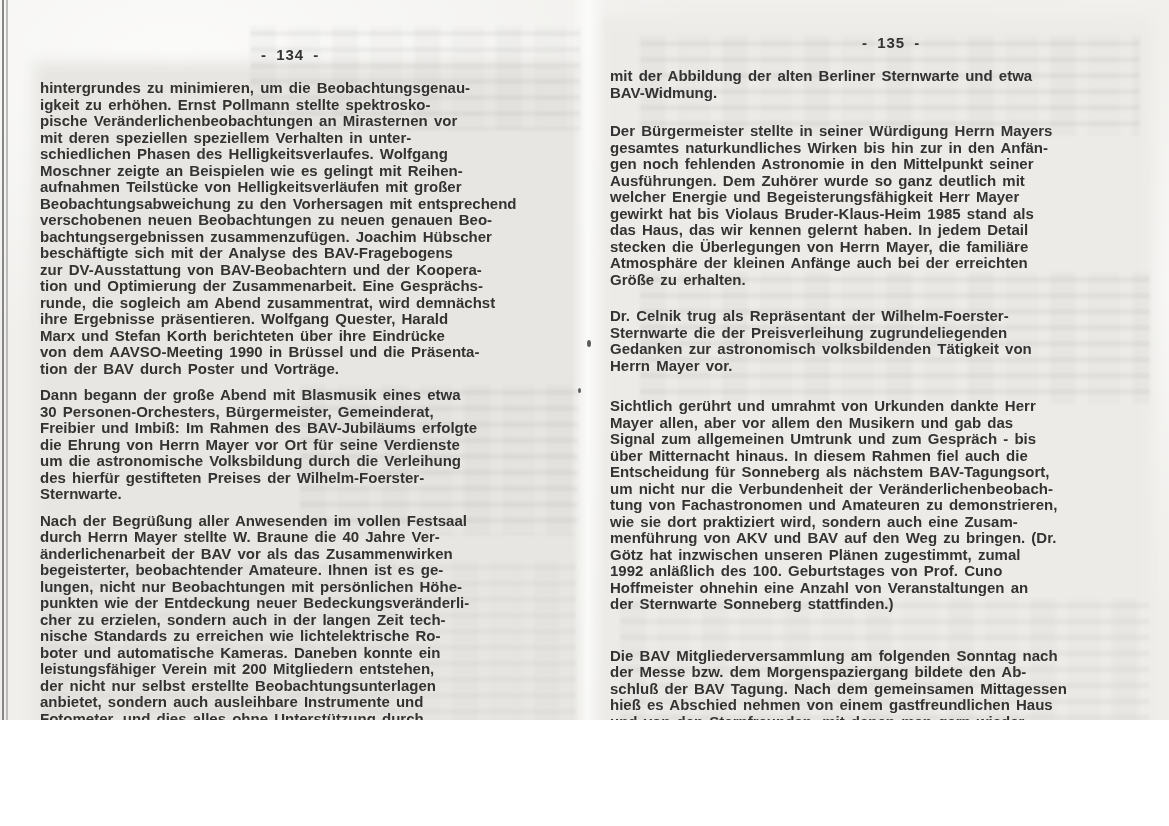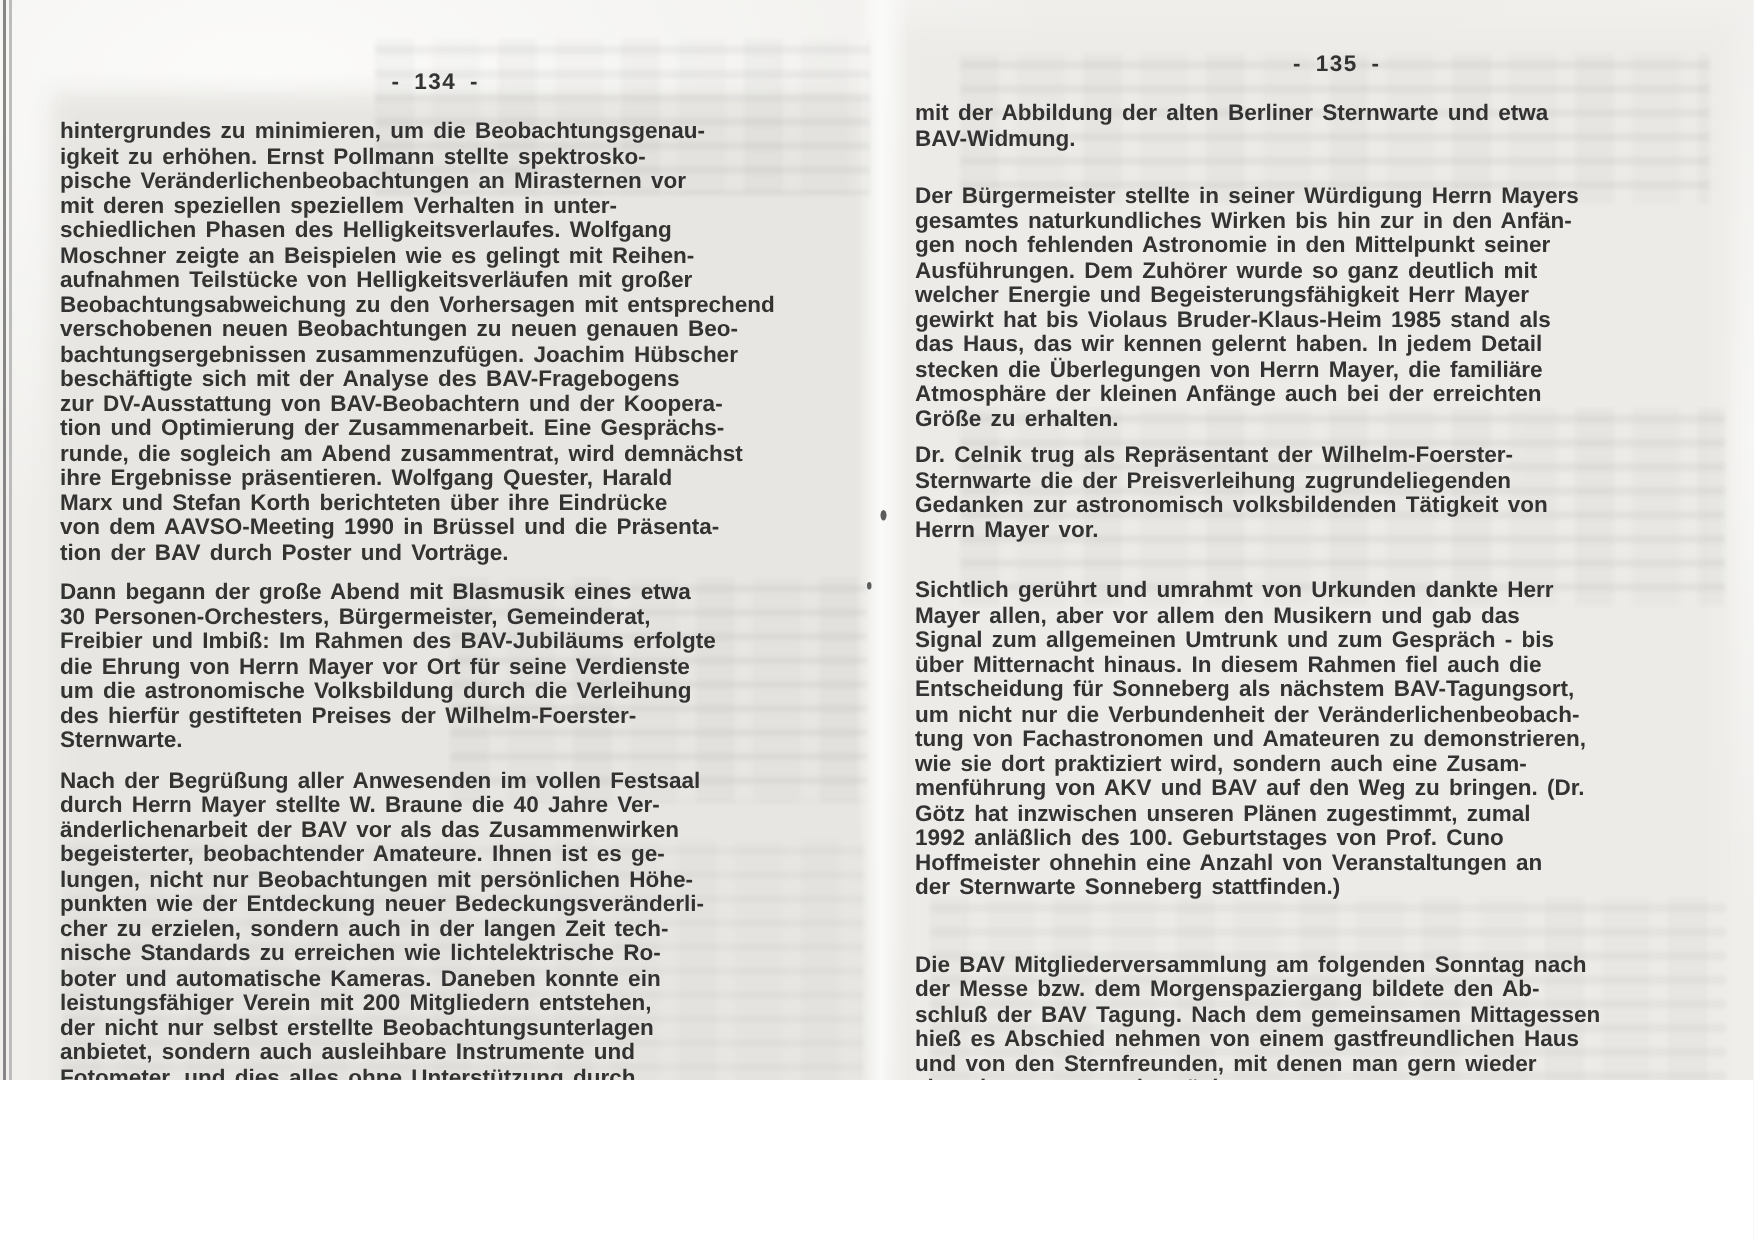--- a/index.html
+++ b/index.html
@@ -126,21 +126,21 @@
     <p class="tw" style="margin-top:22px;">Der Bürgermeister stellte in seiner Würdigung Herrn Mayers
 gesamtes naturkundliches Wirken bis hin zur in den Anfän-
 gen noch fehlenden Astronomie in den Mittelpunkt seiner
 Ausführungen. Dem Zuhörer wurde so ganz deutlich mit
 welcher Energie und Begeisterungsfähigkeit Herr Mayer
 gewirkt hat bis Violaus Bruder-Klaus-Heim 1985 stand als
 das Haus, das wir kennen gelernt haben. In jedem Detail
 stecken die Überlegungen von Herrn Mayer, die familiäre
 Atmosphäre der kleinen Anfänge auch bei der erreichten
 Größe zu erhalten.</p>
-    <p class="tw" style="margin-top:8px;">Dr. Celnik trug als Repräsentant der Wilhelm-Foerster-
+    <p class="tw" style="margin-top:20px;">Dr. Celnik trug als Repräsentant der Wilhelm-Foerster-
 Sternwarte die der Preisverleihung zugrundeliegenden
 Gedanken zur astronomisch volksbildenden Tätigkeit von
 Herrn Mayer vor.</p>
     <p class="tw" style="margin-top:24px;">Sichtlich gerührt und umrahmt von Urkunden dankte Herr
 Mayer allen, aber vor allem den Musikern und gab das
 Signal zum allgemeinen Umtrunk und zum Gespräch - bis
 über Mitternacht hinaus. In diesem Rahmen fiel auch die
 Entscheidung für Sonneberg als nächstem BAV-Tagungsort,
 um nicht nur die Verbundenheit der Veränderlichenbeobach-
 tung von Fachastronomen und Amateuren zu demonstrieren,

